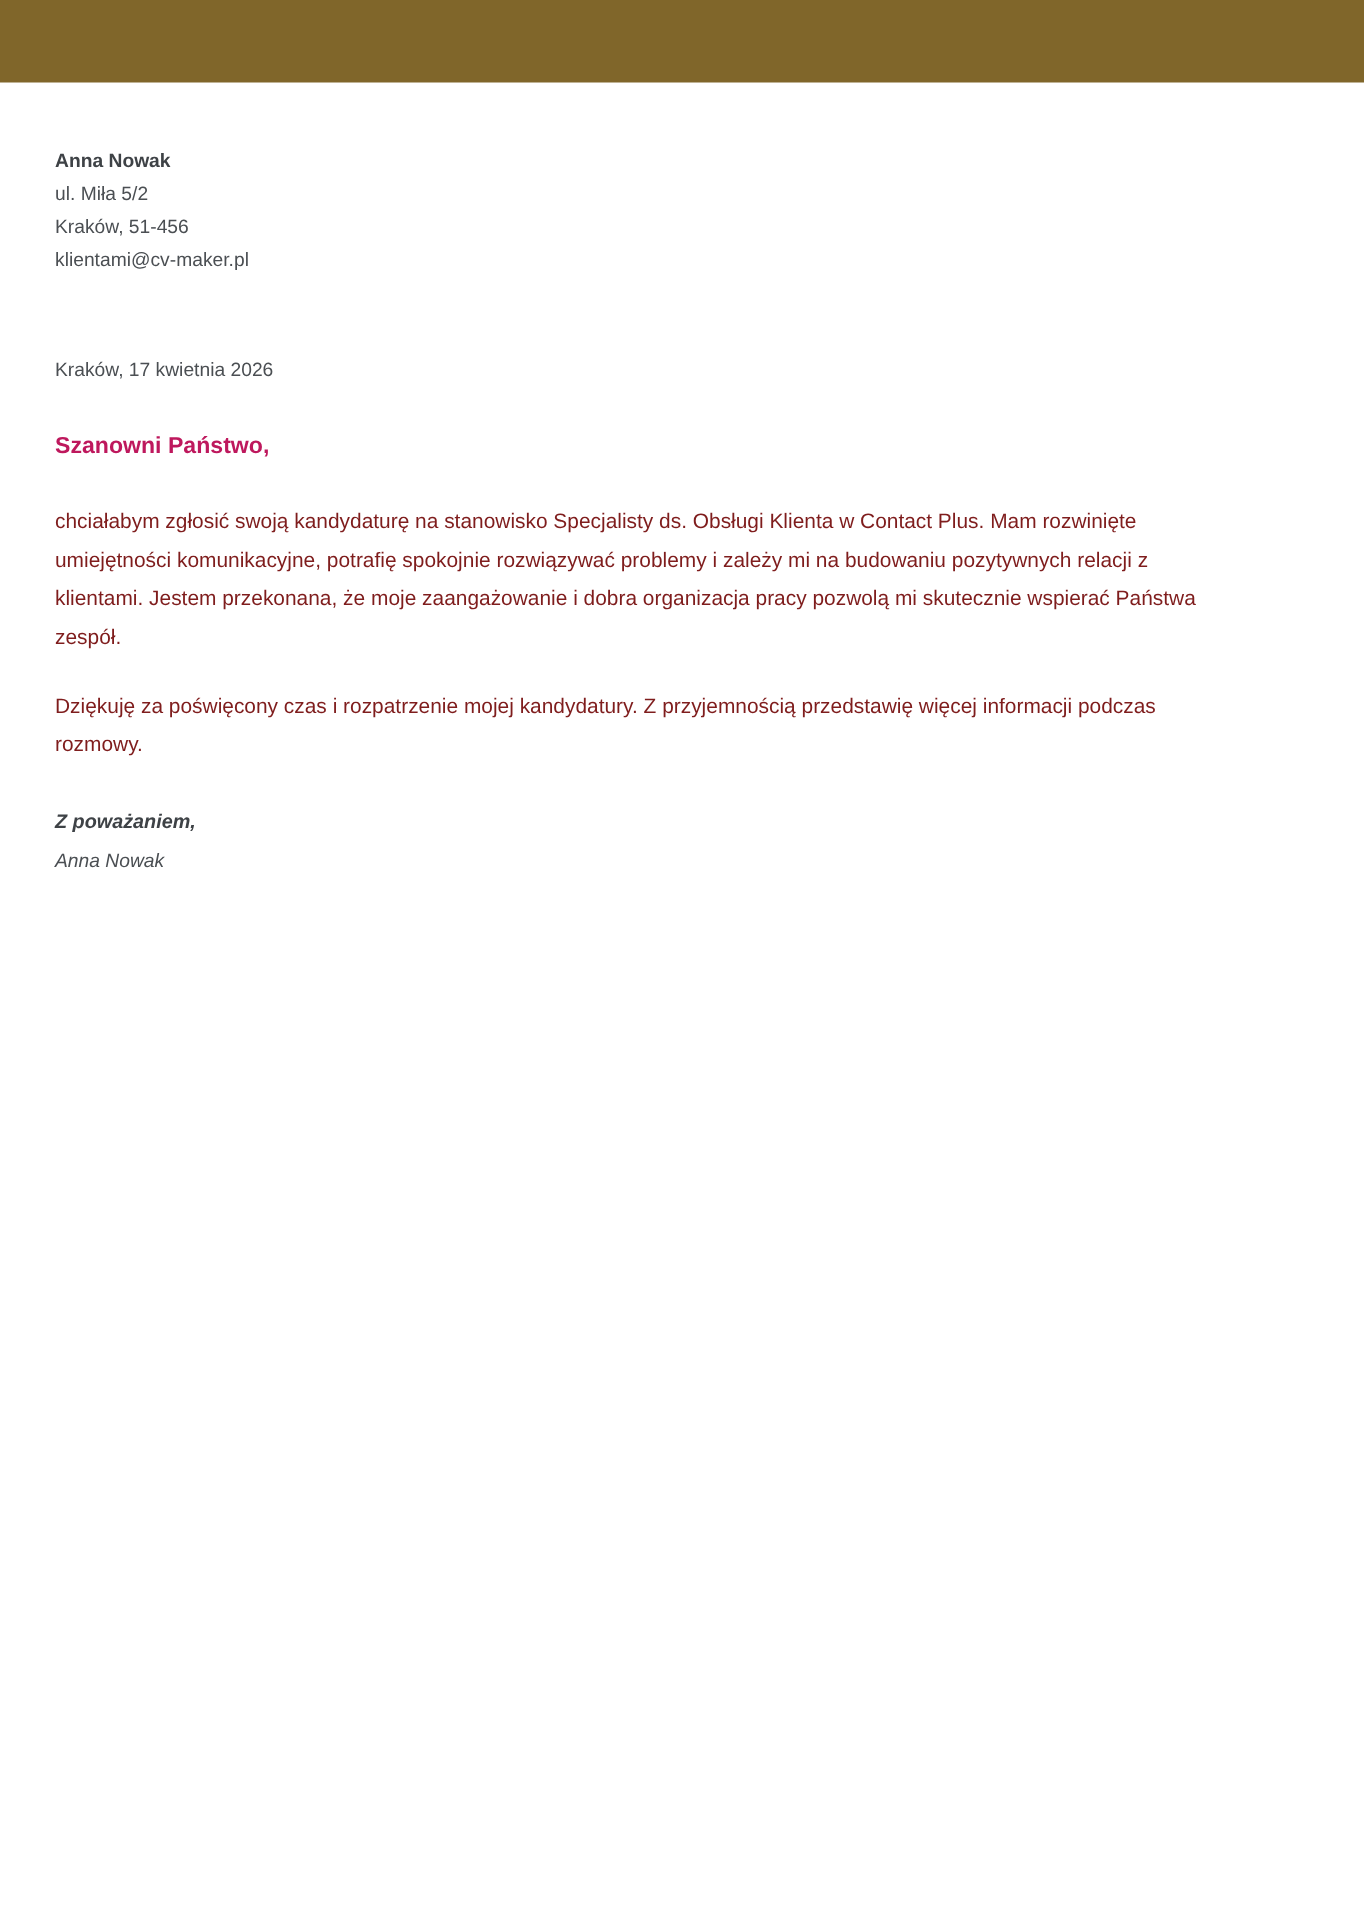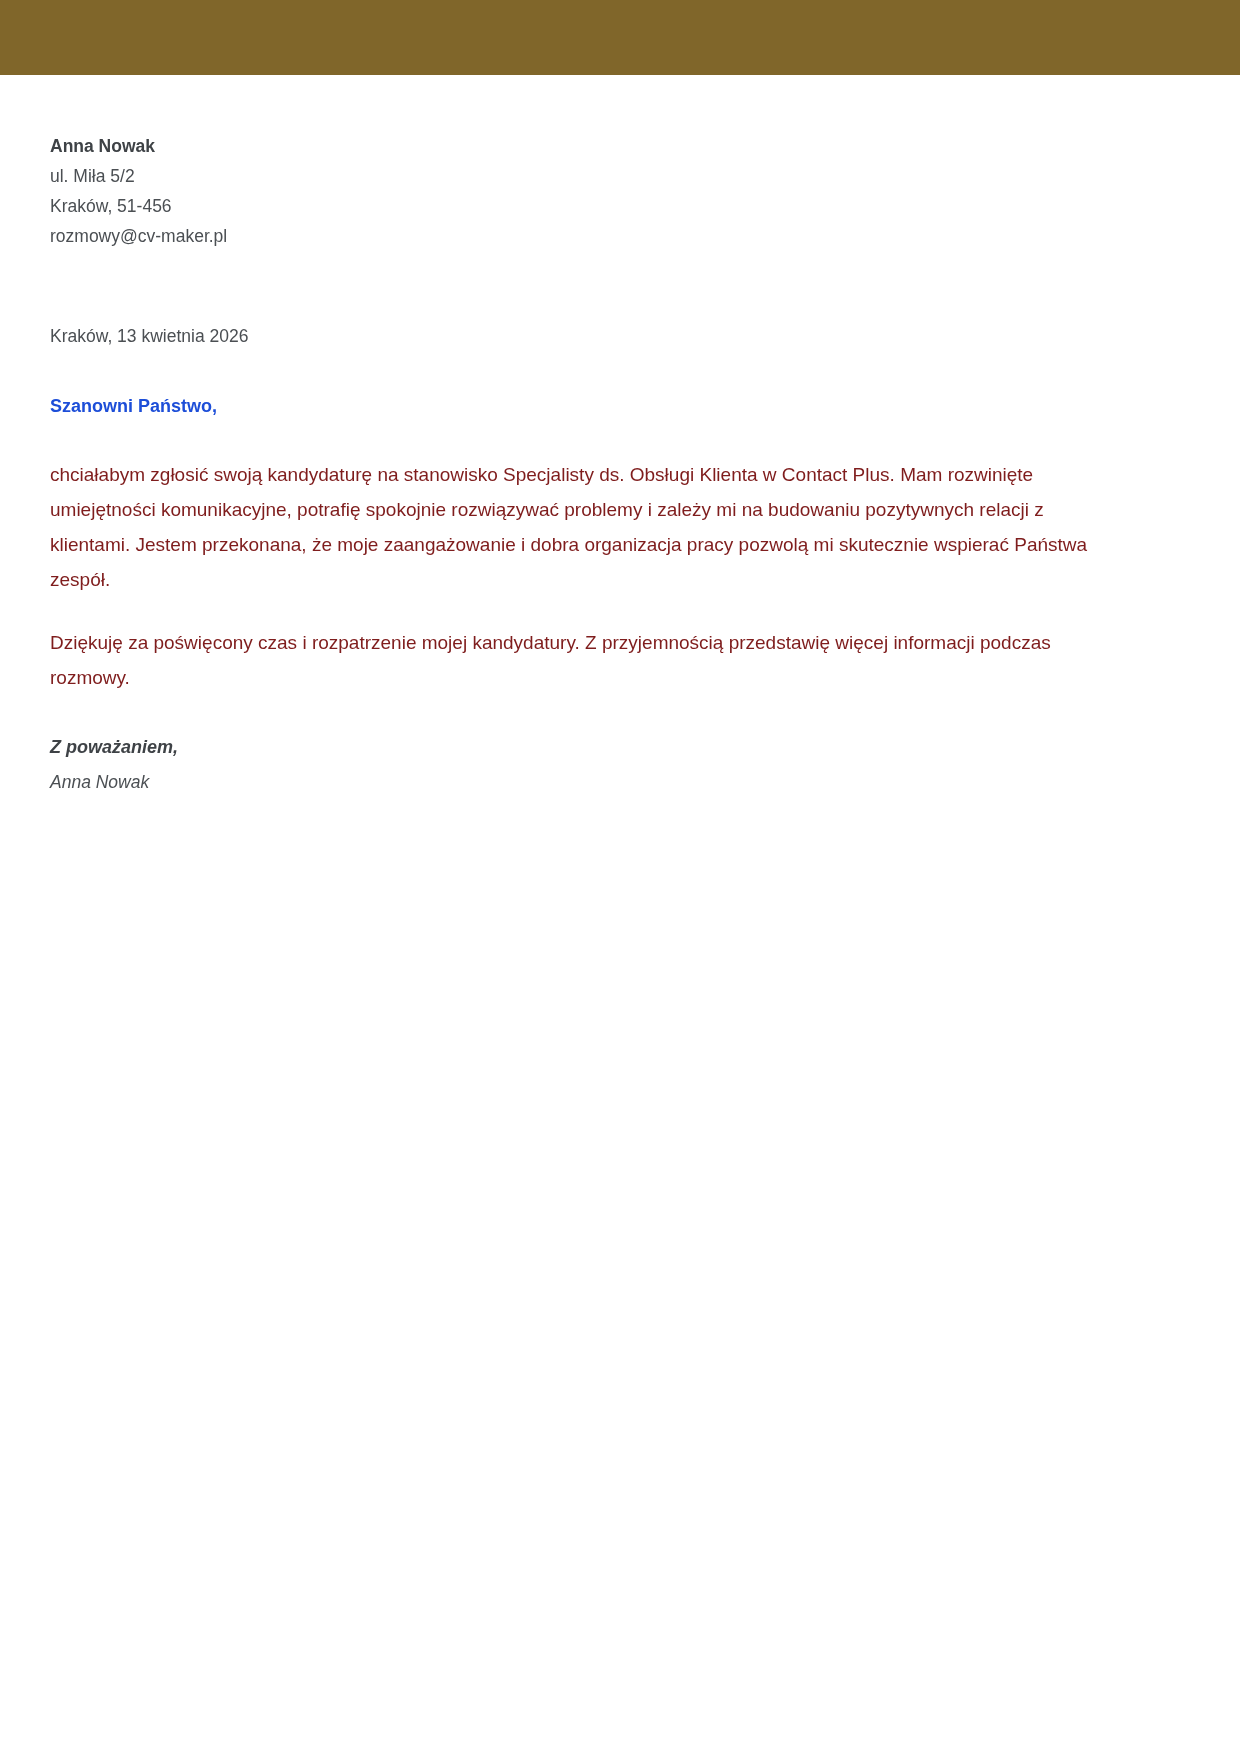--- a/index.html
+++ b/index.html
@@ -40,24 +40,24 @@
     color: #3e4246;
   }
   .date-line {
     margin-top: 70px;
     font-size: 17.5px;
     line-height: 30px;
     color: #4b4f53;
   }
   .salutation {
     margin-top: 40px;
-    font-size: 18px;
+    font-size: 21px;
     line-height: 30px;
     font-weight: bold;
-    color: #1d4ed8;
+    color: #be185d;
   }
   .body-paragraph {
     font-size: 19px;
     line-height: 35px;
     color: #7f1d1d;
     max-width: 1075px;
     margin: 0;
   }
   .para-1 { margin-top: 36px; }
   .para-2 { margin-top: 28px; }
@@ -80,25 +80,25 @@
 <body>
 
 <div class="accent-bar"></div>
 
 <div class="content">
 
   <div class="address-block sender-block">
     <div class="strong-line">Anna Nowak</div>
     <div>ul. Miła 5/2</div>
     <div>Kraków, 51-456</div>
-    <div>rozmowy@cv-maker.pl</div>
+    <div>klientami@cv-maker.pl</div>
   </div>
 
 
-  <div class="date-line">Kraków, 13 kwietnia 2026</div>
+  <div class="date-line">Kraków, 17 kwietnia 2026</div>
 
   <div class="salutation">Szanowni Państwo,</div>
 
   <p class="body-paragraph para-1">chciałabym zgłosić swoją kandydaturę na stanowisko Specjalisty ds. Obsługi Klienta w Contact Plus. Mam rozwinięte umiejętności komunikacyjne, potrafię spokojnie rozwiązywać problemy i zależy mi na budowaniu pozytywnych relacji z klientami. Jestem przekonana, że moje zaangażowanie i dobra organizacja pracy pozwolą mi skutecznie wspierać Państwa zespół.</p>
 
   <p class="body-paragraph para-2">Dziękuję za poświęcony czas i rozpatrzenie mojej kandydatury. Z przyjemnością przedstawię więcej informacji podczas rozmowy.</p>
 
   <div class="closing-block">
     <div class="closing-line">Z poważaniem,</div>
     <div class="signature-line">Anna Nowak</div>

